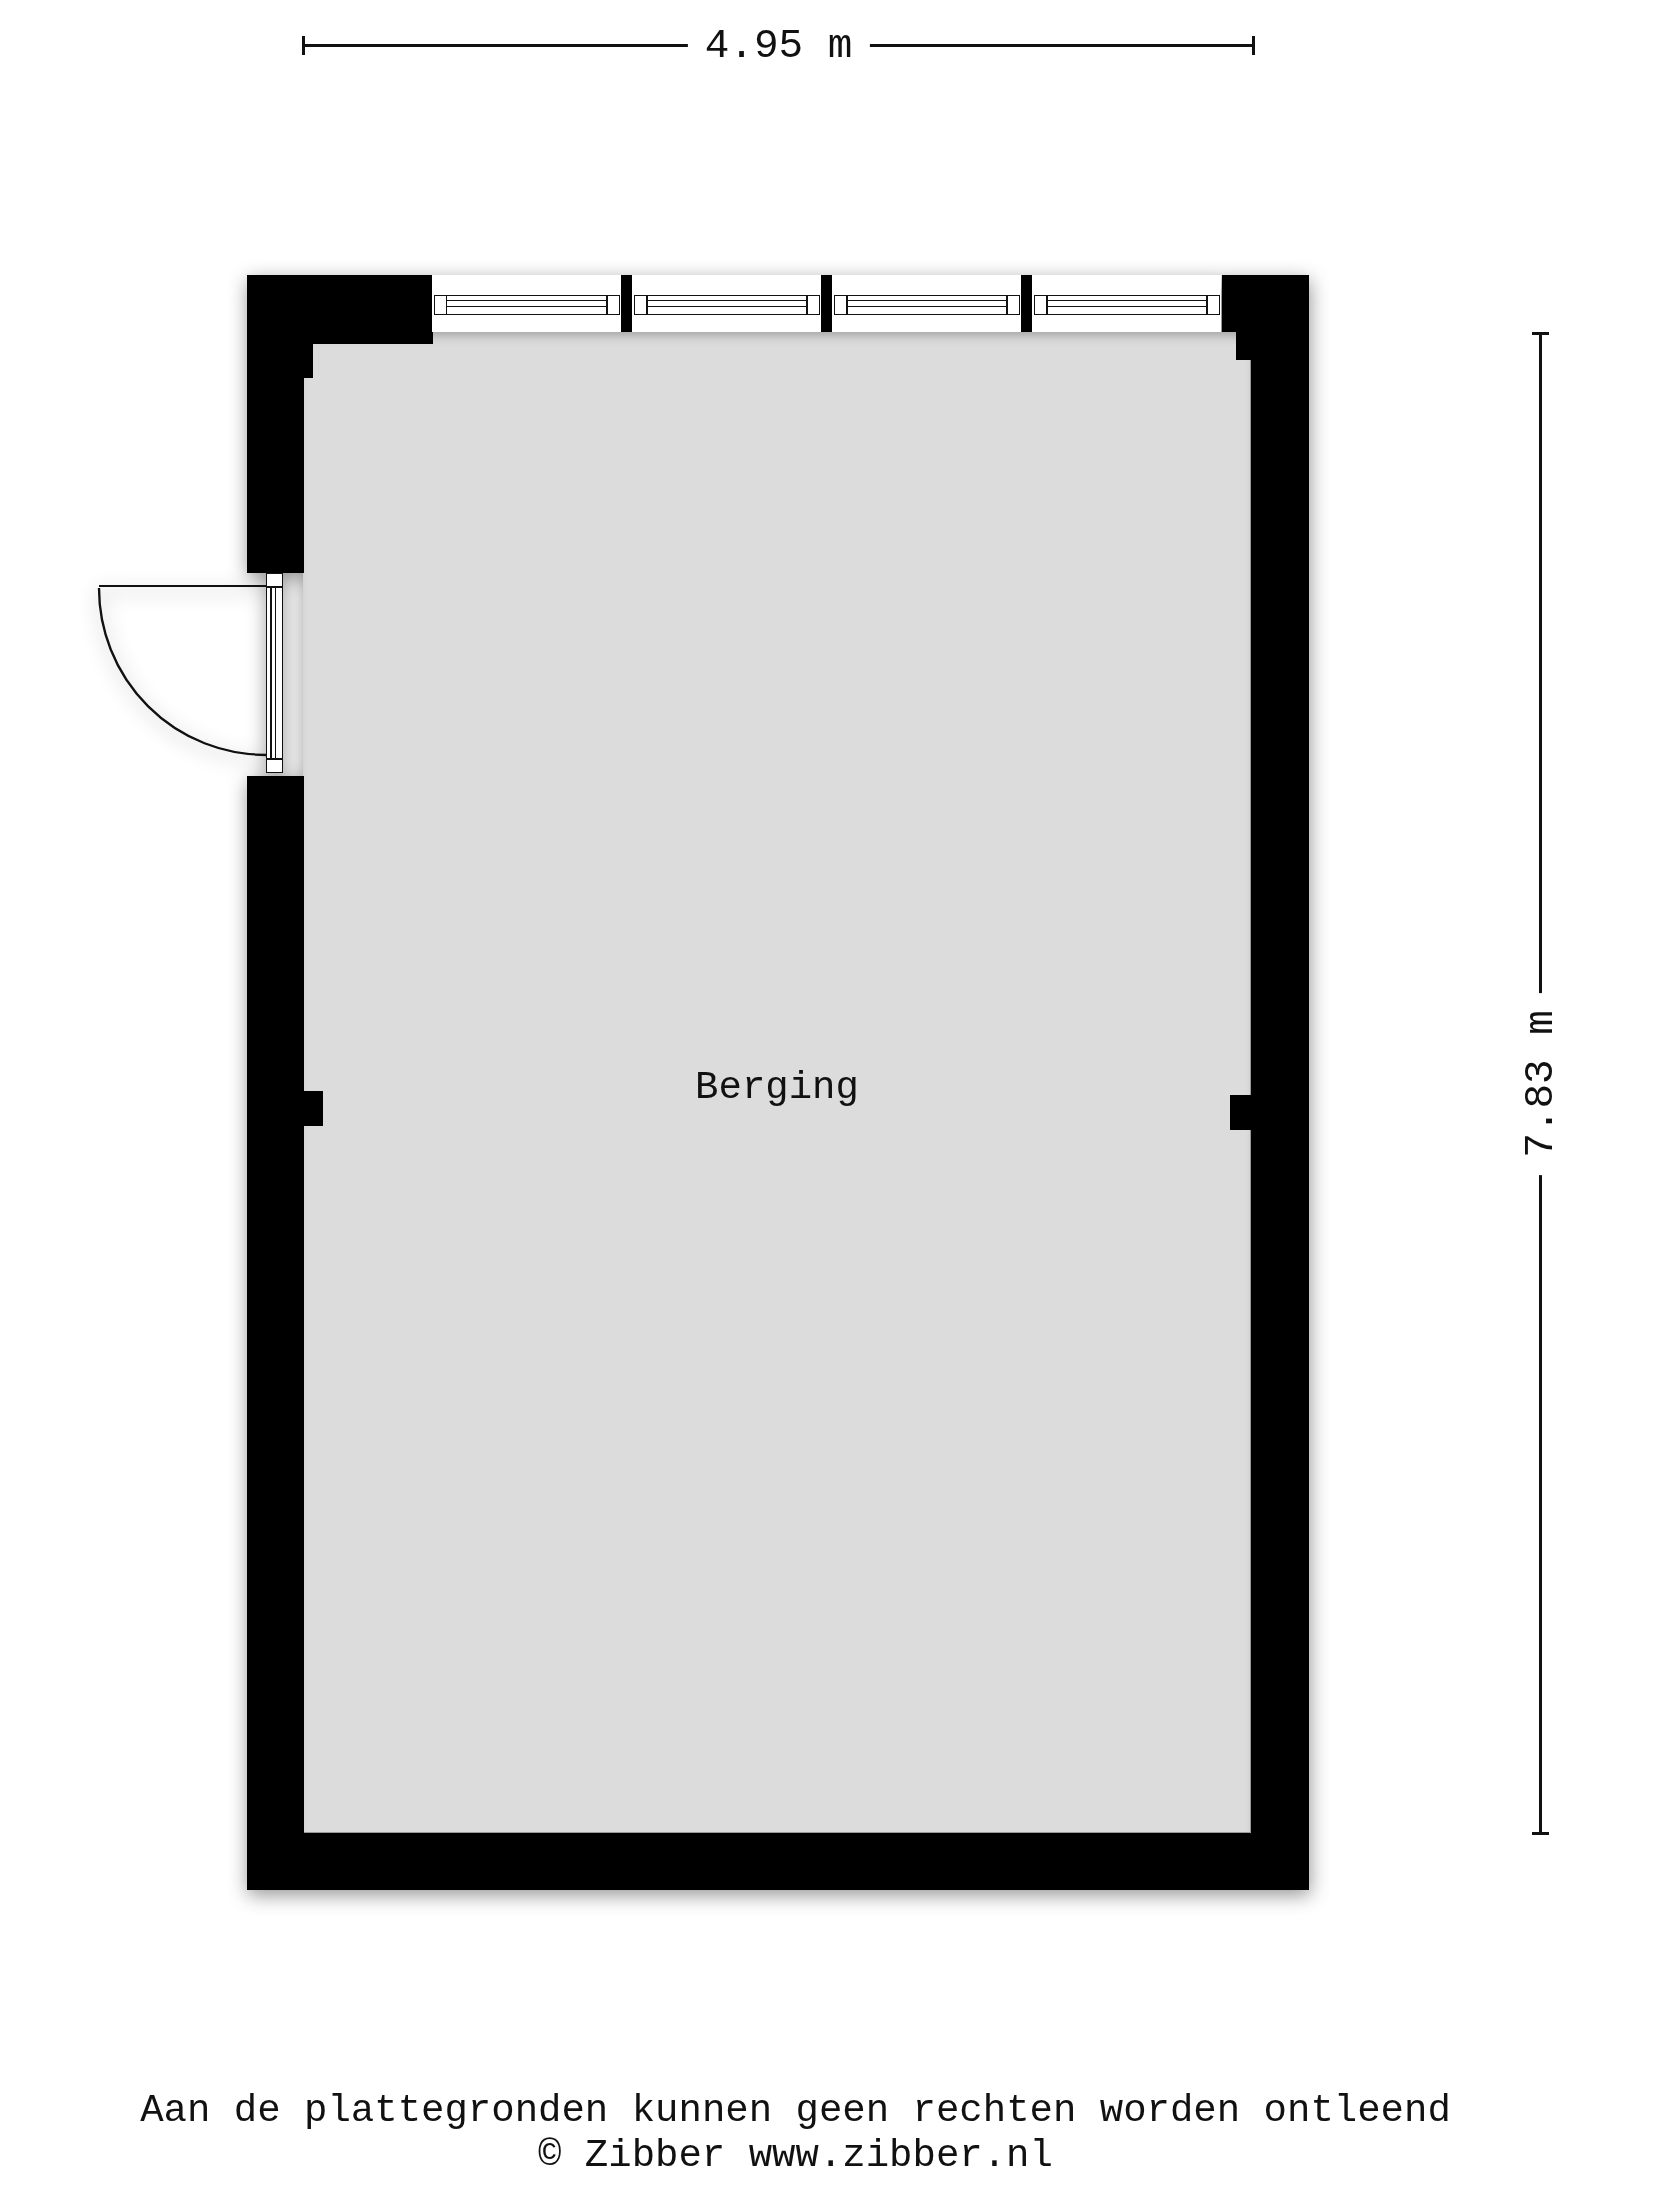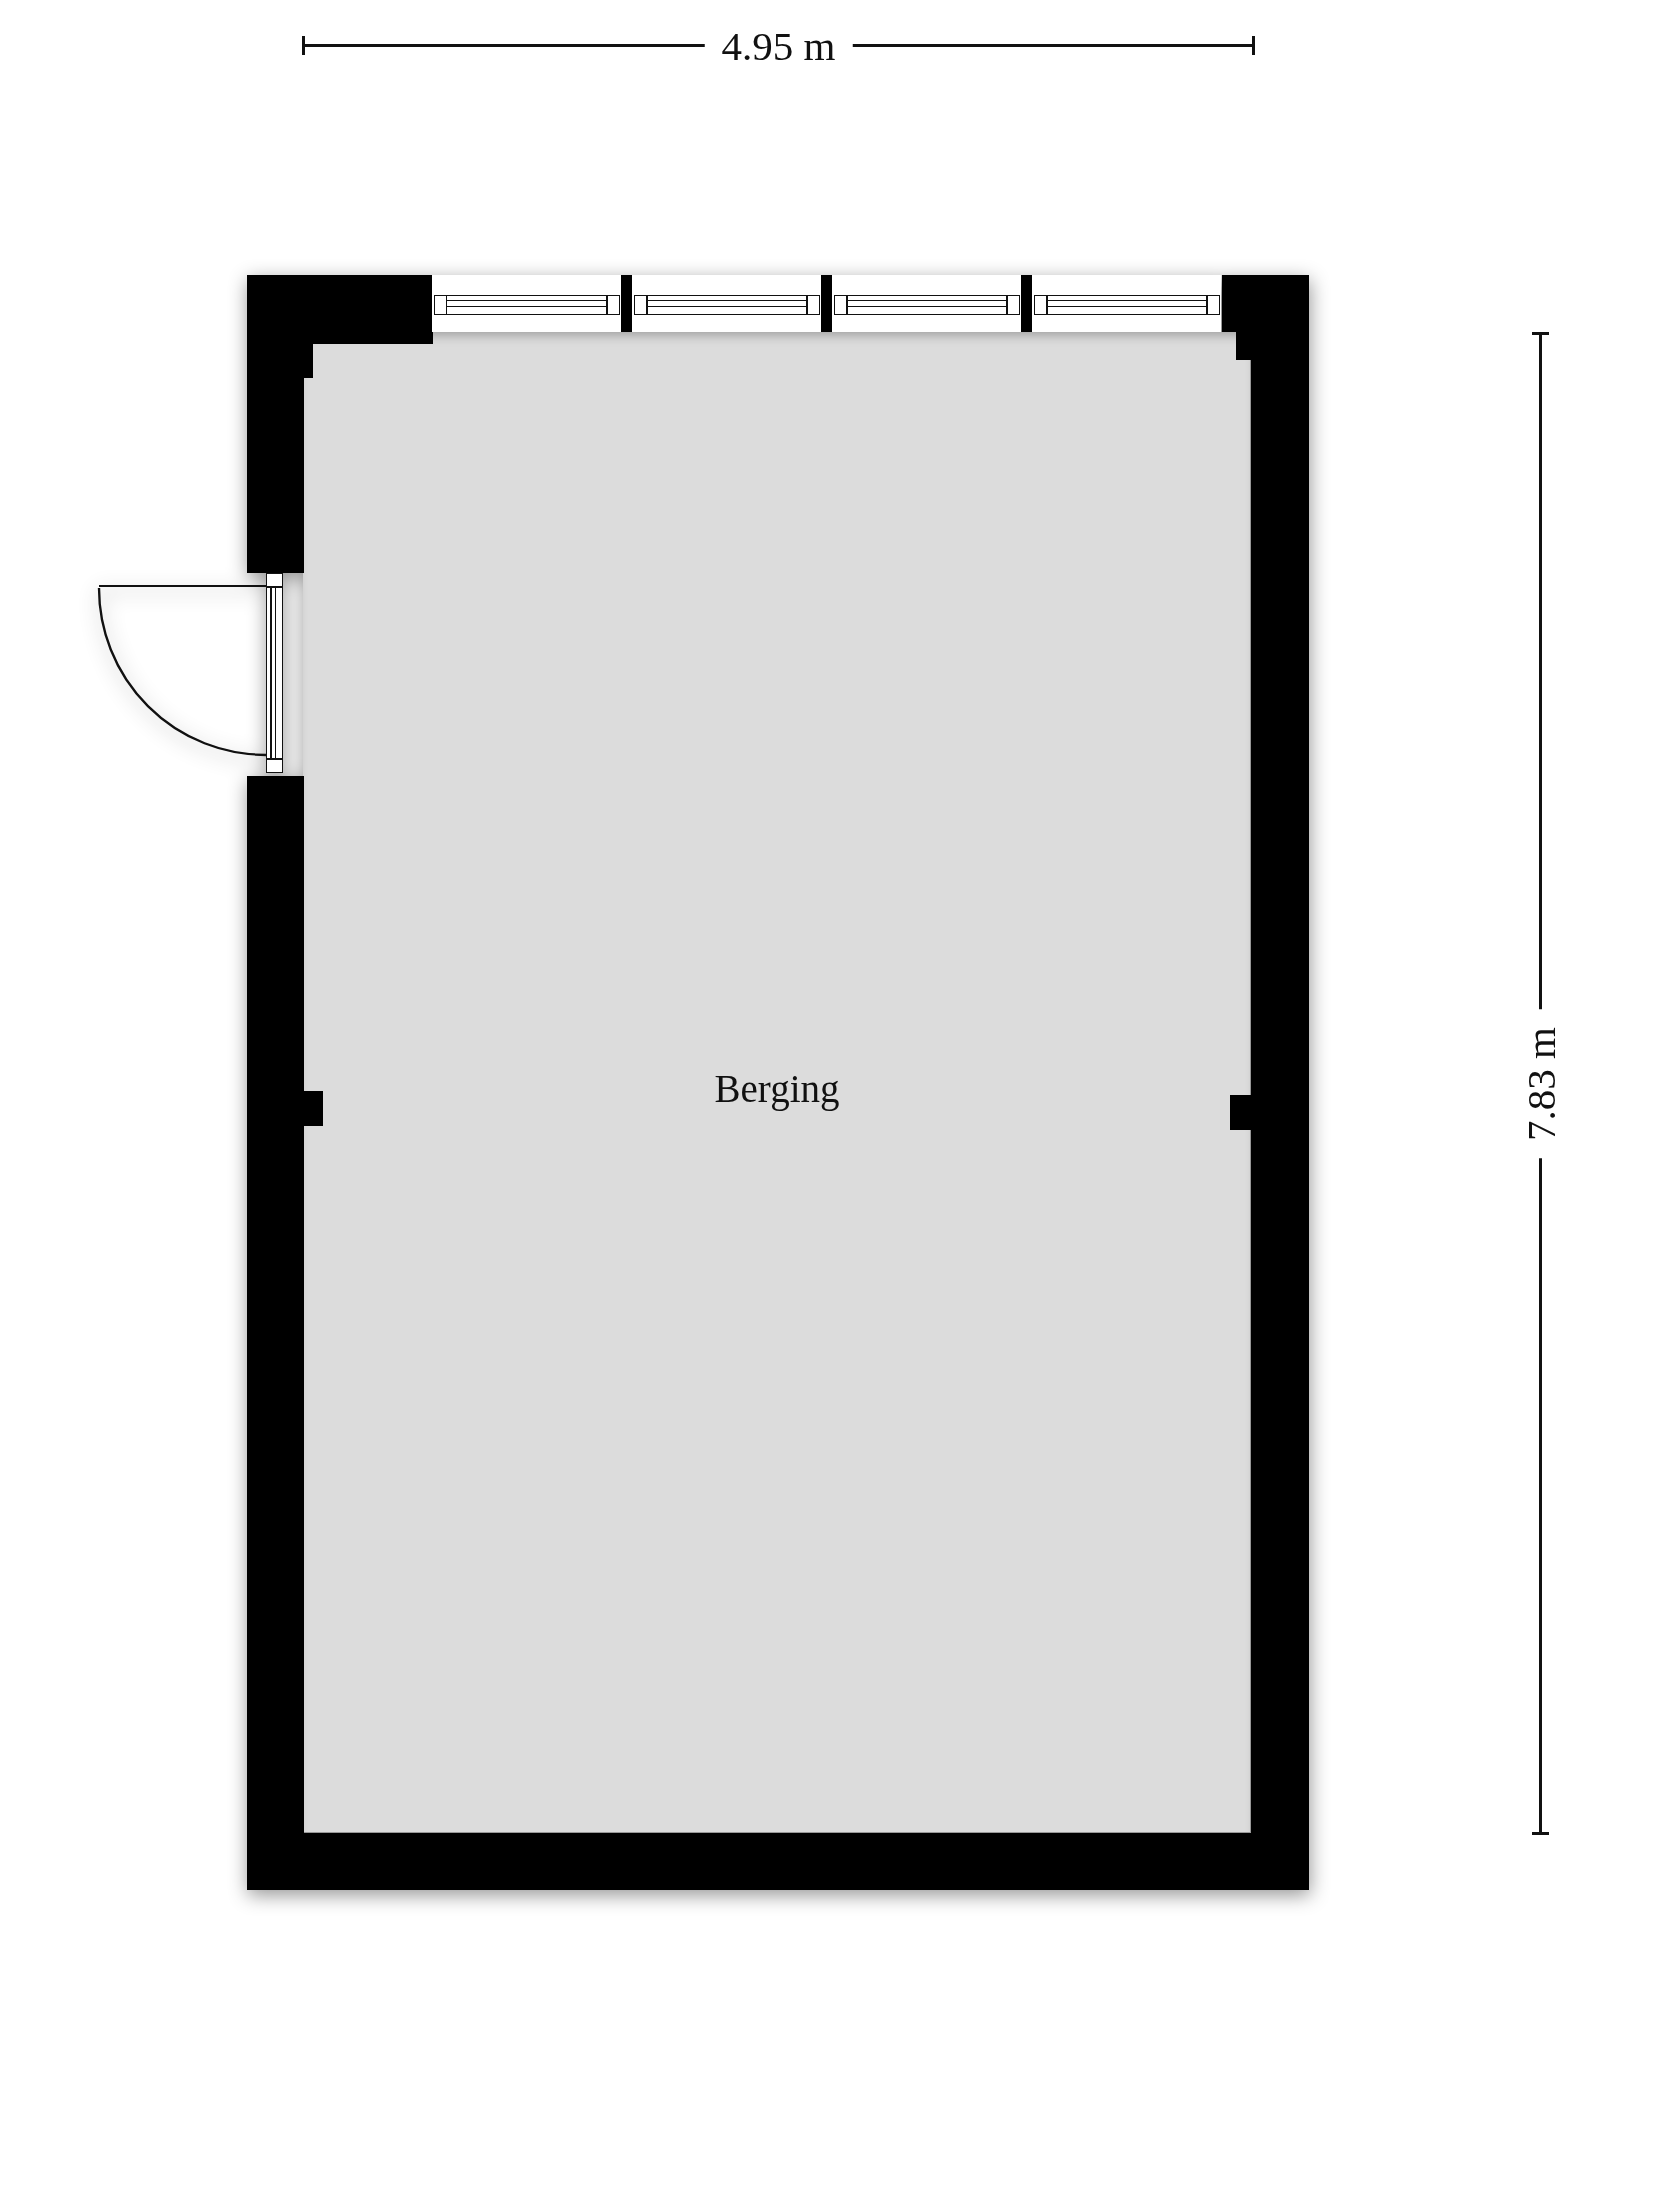--- a/index.html
+++ b/index.html
@@ -1,20 +1,20 @@
 <!DOCTYPE html>
 <html style="--wall: #000000; --floor: #dcdcdc; --line: #111111; --text: #111111; --background: #ffffff;font-size:12.6px"><head>
 <meta charset="utf-8">
 <style>
   html,body{margin:0;padding:0;background:#ffffff;}
   .canvas{
     position:relative;
     width:1654px;height:2205px;
     background:var(--background,#fff);
-    font-family:Liberation Serif, serif;
+    font-family:Liberation Mono, monospace;
     color:var(--text,#111);
     overflow:hidden;
   }
   .abs{position:absolute;}
   
   .dim-label{
     position:absolute;left:50%;top:50%;
     transform:translate(-50%,-50%);
     background:var(--background,#fff);
     padding:0 17.3px;
@@ -123,15 +123,19 @@
 
   <div class="abs" style="left:1523px;top:332px;width:35px;height:1503px;">
     <div class="dline" style="left:15.8px;top:0;bottom:0;width:3.2px;"></div>
     <div class="dline" style="left:8.7px;top:0;width:17.3px;height:3.2px;"></div>
     <div class="dline" style="left:8.7px;bottom:0;width:17.3px;height:3.2px;"></div>
     <span class="dim-label vert">7.83 m</span>
   </div>
 
   <div class="room-label" style="left:777px;top:1088px;text-align:center;">Berging</div>
 
+  <div class="footer">
+    <div>Aan de plattegronden kunnen geen rechten worden ontleend</div>
+    <div>© Zibber www.zibber.nl</div>
+  </div>
 
 </div>
 
 
 </body></html>

